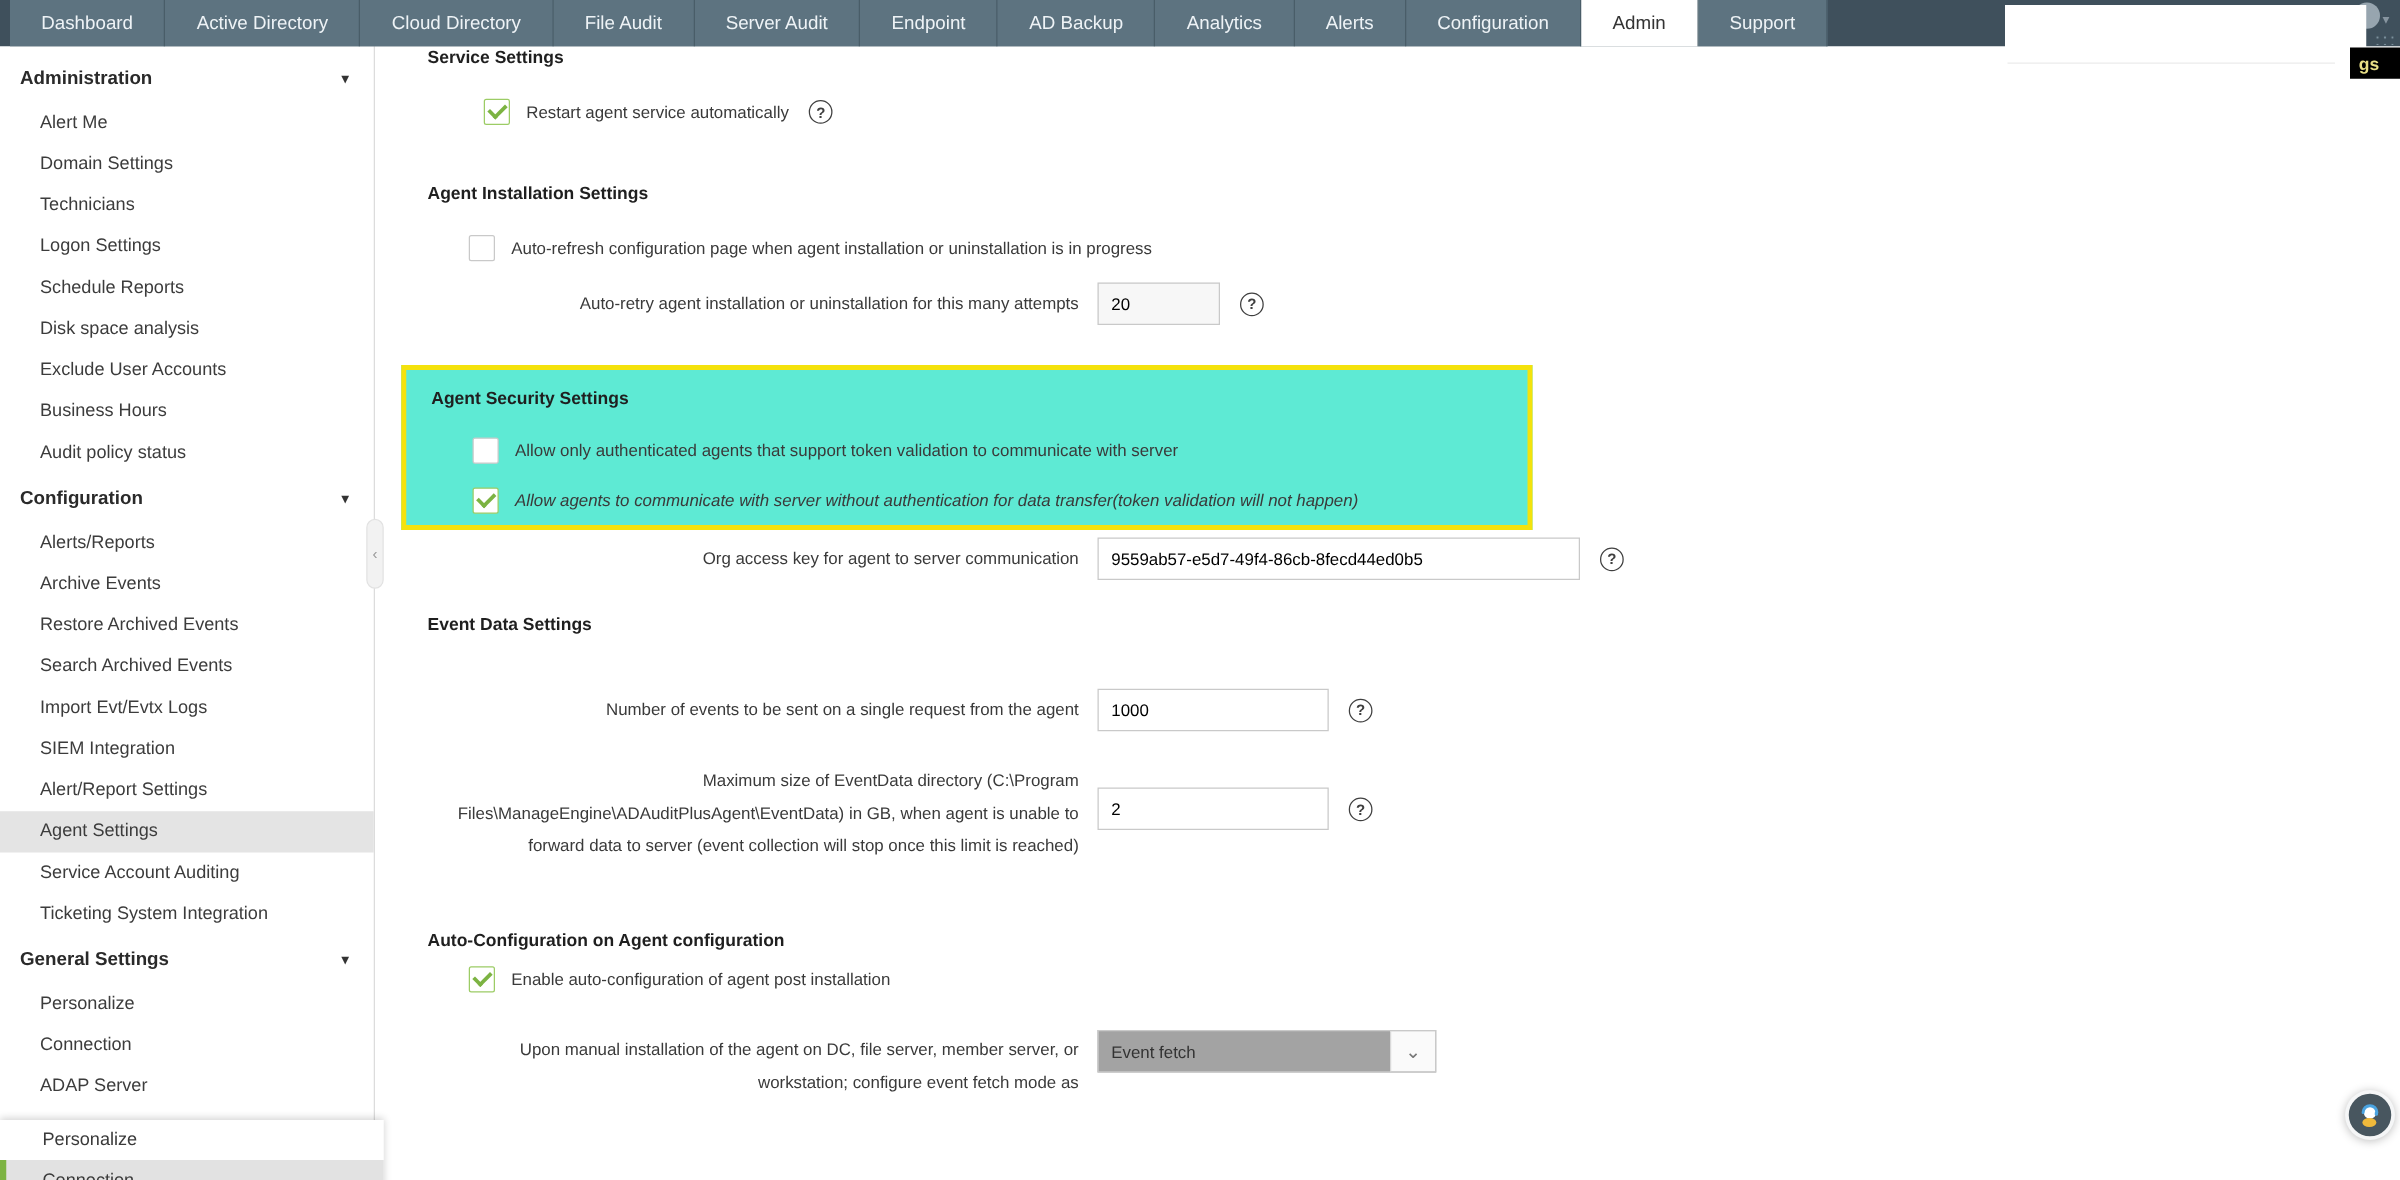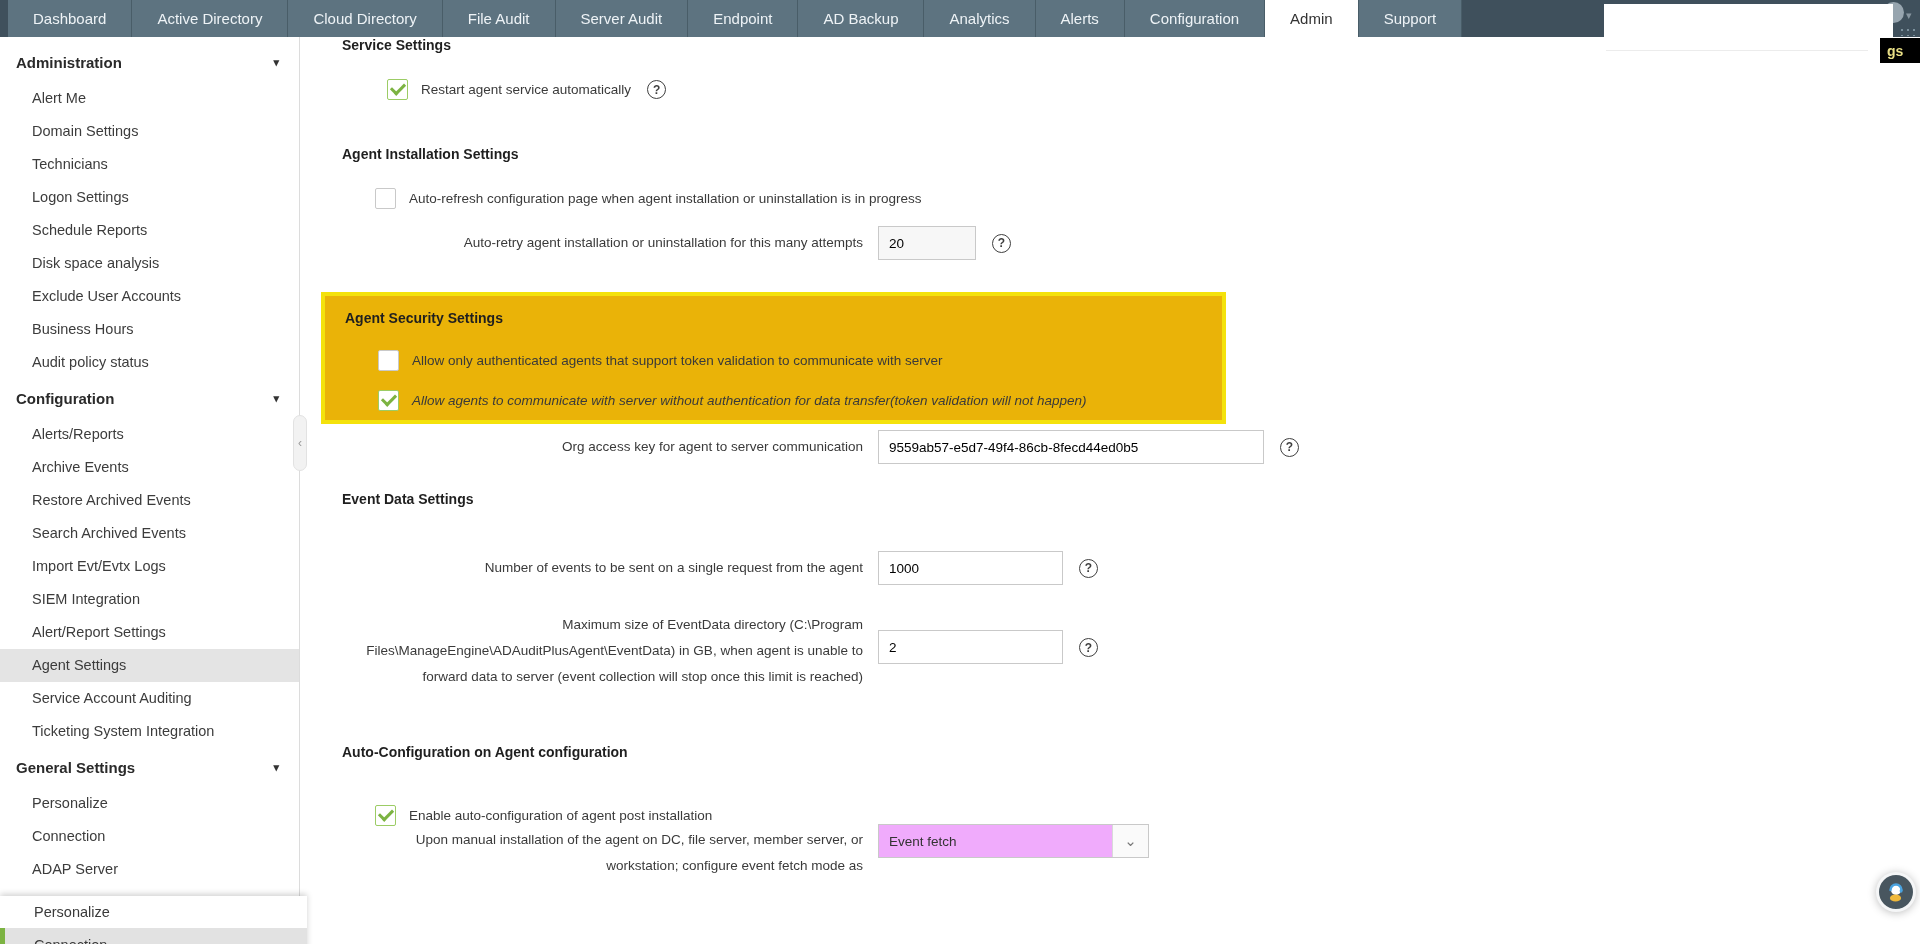--- a/index.html
+++ b/index.html
@@ -85,24 +85,24 @@
     font-size:12px; font-weight:bold; color:#3f3f3f; margin-left:16px; flex:0 0 auto; cursor:pointer;
   }
   .txt {
     height:34px; border:1px solid #c9c9c9; background:#fff; padding:0 10px;
     font-family:"Liberation Sans", sans-serif; font-size:13.5px; color:#000000;
   }
   .txt.small { width:98px; background:#f7f7f7; }
   .txt.mid { width:185px; }
   .txt.wide { width:386px; }
   .ybox {
-    border:4px solid #f4e20c; width:905px; height:132px; position:absolute; background:#eab308;
+    border:4px solid #f4e20c; width:905px; height:132px; position:absolute; background:#5eead4;
   }
   .selbox {
-    width:271px; height:34px; border:1px solid #c9c9c9; background:#f0abfc;
+    width:271px; height:34px; border:1px solid #c9c9c9; background:#a3a3a3;
     display:flex; align-items:stretch; cursor:pointer;
   }
   .sel-value { flex:1; display:flex; align-items:center; padding-left:10px; font-size:13.5px; color:#333; }
   .sel-btn {
     width:36px; border-left:1px solid #d9d9d9; background:#fafafa;
     display:flex; align-items:center; justify-content:center; color:#777; font-size:15px;
   }
 
   
   .support-bubble {
@@ -243,21 +243,21 @@
   </div>
 
   <div class="abs row" style="left:35px; top:575px; align-items:flex-start;">
     <div class="lbl-r">Maximum size of EventData directory (C:\Program Files\ManageEngine\ADAuditPlusAgent\EventData) in GB, when agent is unable to forward data to server (event collection will stop once this limit is reached)</div>
     <input class="txt mid" style="margin-top: 18px;" value="2">
     <span class="help" style="margin-top:26px;">?</span>
   </div>
 
   <div class="abs sec-title" style="left:35px; top:707px;">Auto-Configuration on Agent configuration</div>
 
-  <div class="abs row" style="left:68px; top:768px;">
+  <div class="abs row" style="left:68px; top:736px;">
     <span class="cb checked"></span>
     <span class="lbl">Enable auto-configuration of agent post installation</span>
   </div>
 
   <div class="abs row" style="left:35px; top:787px; align-items:flex-start;">
     <div class="lbl-r" style="padding-top:3px;">Upon manual installation of the agent on DC, file server, member server, or workstation; configure event fetch mode as</div>
     <div class="selbox">
       <span class="sel-value">Event fetch</span>
       <span class="sel-btn">⌄</span>
     </div>

